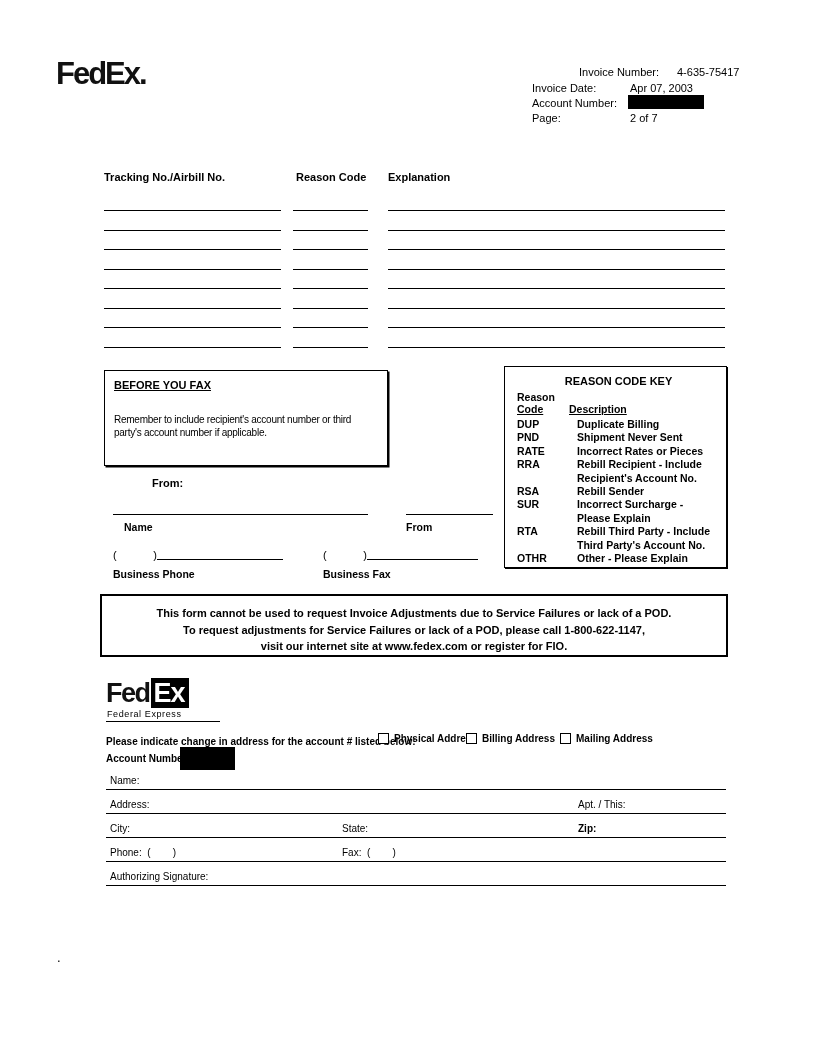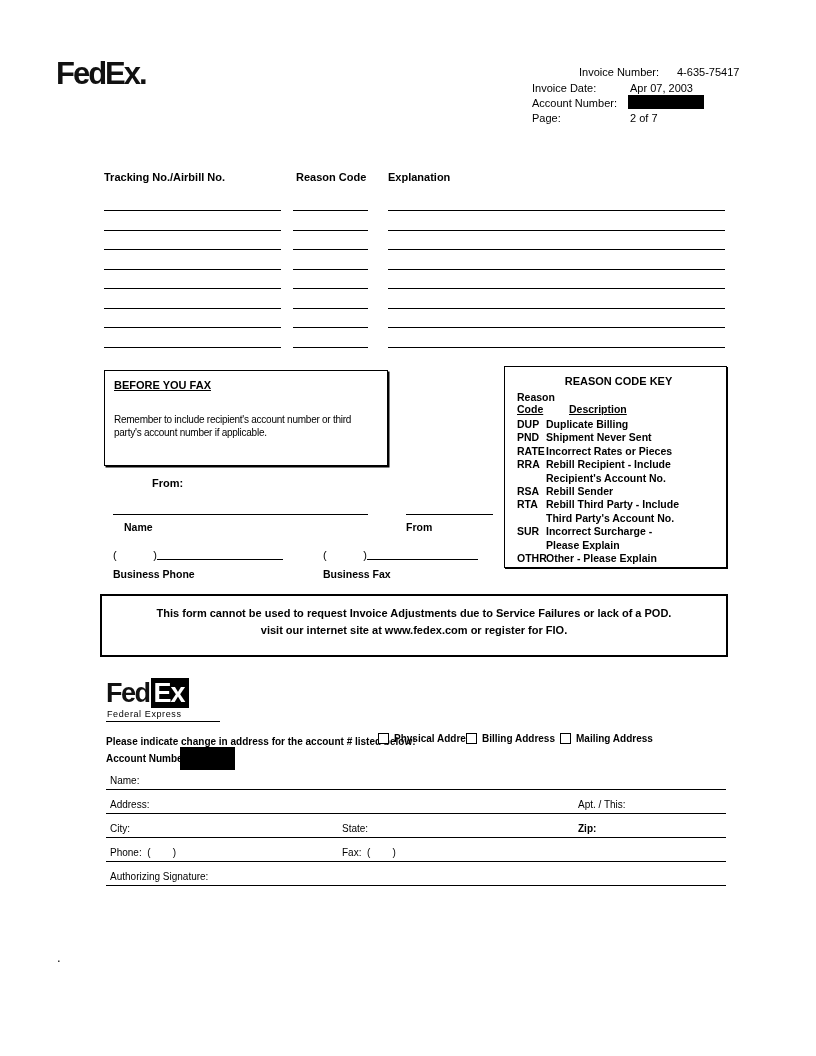--- a/index.html
+++ b/index.html
@@ -50,21 +50,21 @@
 
   
   .rck-box { left:504px; top:358px; width:223px; height:202px; border:1px solid #000;
              box-shadow:1px 1px 0 #000; padding:8px 6px 0 12px;margin-top:8px; }
   .rck-title { text-align:center; font-size:11px; font-weight:bold; margin-bottom:4px; }
   .rck-head { display:flex; font-size:10.5px; font-weight:bold; margin-bottom:3px; }
   .rck-head .c1 { width:52px; }
   .rck-head .c1 .u2 { text-decoration:underline; }
   .rck-head .c2 { text-decoration:underline; }
   .rck-row { display:flex; }
-  .rck-code { width:29px; font-weight:bold; font-size:10.5px; line-height:13.4px; }
+  .rck-code { width:60px; font-weight:bold; font-size:10.5px; line-height:13.4px; }
   .rck-desc { font-size:10.5px; line-height:13.4px; white-space:pre-line;font-weight:bold; }
 
   
   .notice-box { left:100px; top:594px; width:628px; height:63px; border:2px solid #000;
                 text-align:center; padding-top:9px; }
   .notice-box div { font-size:11px; font-weight:bold; line-height:16.5px; }
 
   
   .logo2 { left:106px; top:678px; width:114px; }
   .logo2-top { font-size:27px; font-weight:bold; letter-spacing:-1.5px; color:#111; line-height:30px; }
@@ -188,37 +188,38 @@
     <div class="rck-row">
       <span class="rck-code">RRA</span>
       <span class="rck-desc">Rebill Recipient - Include
 Recipient's Account No.</span>
     </div>
     <div class="rck-row">
       <span class="rck-code">RSA</span>
       <span class="rck-desc">Rebill Sender</span>
     </div>
     <div class="rck-row">
+      <span class="rck-code">SUR</span>
+      <span class="rck-desc">Incorrect Surcharge -
+Please Explain</span>
+    </div>
+    <div class="rck-row">
       <span class="rck-code">RTA</span>
       <span class="rck-desc">Rebill Third Party - Include
 Third Party's Account No.</span>
     </div>
     <div class="rck-row">
-      <span class="rck-code">SUR</span>
-      <span class="rck-desc">Incorrect Surcharge -
-Please Explain</span>
-    </div>
-    <div class="rck-row">
       <span class="rck-code">OTHR</span>
       <span class="rck-desc">Other - Please Explain</span>
     </div>
   </div>
 
   <div class="abs notice-box">
     <div>This form cannot be used to request Invoice Adjustments due to Service Failures or lack of a POD.</div>
+    <div>To request adjustments for Service Failures or lack of a POD, please call 1-800-622-1147,</div>
     <div>visit our internet site at www.fedex.com or register for FIO.</div>
   </div>
 
   <div class="abs logo2">
     <div class="logo2-top"><span>Fed</span><span class="logo2-ex">Ex</span></div>
     <div class="logo2-sub">Federal Express</div>
   </div>
 
   <div class="abs instr" style="left:106px; top:736px;">Please indicate change in address for the account # listed below:</div>
 

